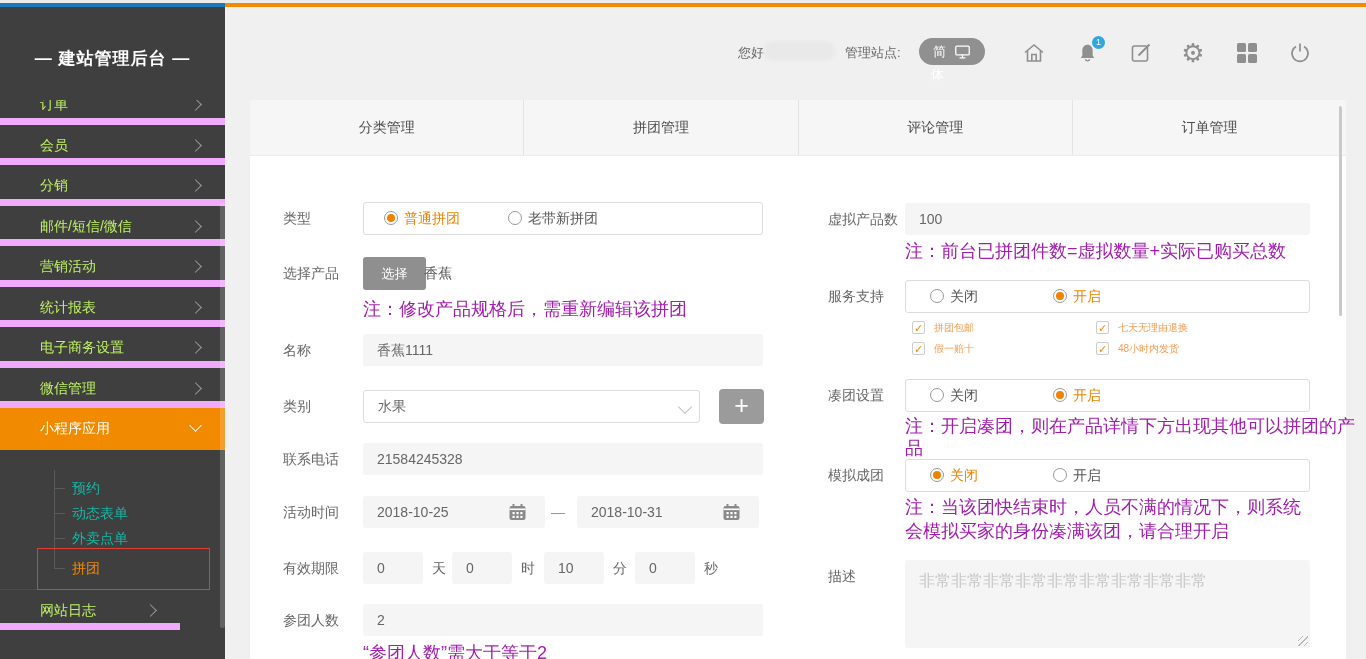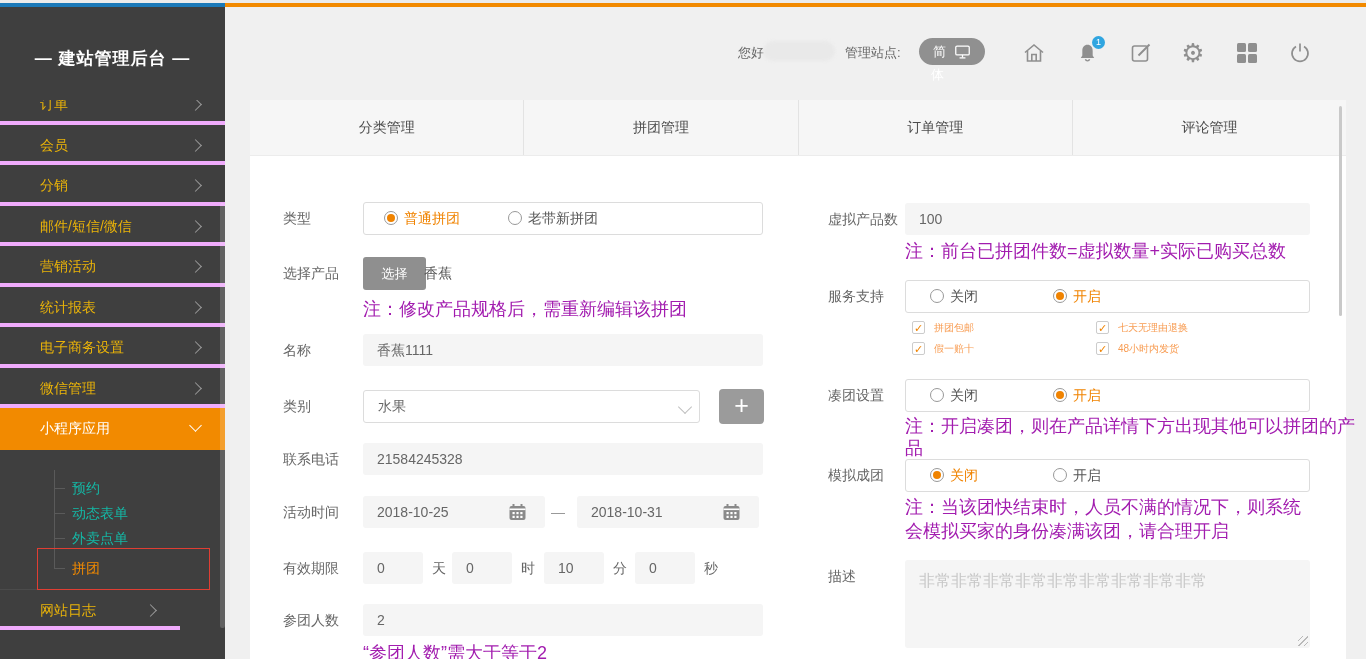--- a/index.html
+++ b/index.html
@@ -7,22 +7,22 @@
        font-family:"Liberation Sans","DejaVu Sans",sans-serif;color:#666}
   
   .strip-top{position:absolute;top:0;left:0;width:1366px;height:3px;background:#ececec}
   .strip-blue{position:absolute;top:3px;left:0;width:225px;height:4px}
   .strip-orange{position:absolute;top:3px;left:225px;width:1141px;height:4px}
   
   .sidebar{position:absolute;top:7px;left:0;width:225px;height:652px;background:#3f3f3f;overflow:hidden}
   .logo-area{position:absolute;top:0;left:0;width:225px;height:93px;background:#3f3f3f;z-index:3}
   .logo{position:absolute;top:40px;left:0;width:225px;text-align:center;color:#fff;font-size:17px;font-weight:bold;letter-spacing:1px}
   .smenu{position:absolute;top:77px;left:0;width:225px;z-index:1}
-  .srow{height:40.5px;line-height:40.5px;border-bottom:4px solid #f0abfc;padding-left:40px;
-        color:#eab308;font-size:14px;position:relative;box-sizing:border-box}
+  .srow{height:40.5px;line-height:40.5px;border-bottom:7px solid #f0abfc;padding-left:40px;
+        color:#bef264;font-size:14px;position:relative;box-sizing:border-box}
   .srow .chev{position:absolute;right:25px;top:16px}
   .srow.active{background:#f28a00;color:#fff;border-bottom:none;height:41.5px}
   .chev{display:inline-block;width:8px;height:8px;border-right:1.5px solid #9a9a9a;border-bottom:1.5px solid #9a9a9a;transform:rotate(-45deg)}
   .chev.down{transform:rotate(45deg);border-color:#fff;top:13px}
   .subitem{position:absolute;left:72px;color:#14b8a6;font-size:14px;height:24px;line-height:24px;z-index:2}
   .tree-v{position:absolute;left:54px;width:1px;background:#5a5a5a;z-index:1}
   .tree-h{position:absolute;left:54px;width:11px;height:1px;background:#5a5a5a;z-index:1}
   .redbox{position:absolute;left:37px;top:541px;width:171px;height:40px;border:1px solid #e03e33;z-index:2}
   .side-thumb{position:absolute;right:0;top:196px;width:5px;height:425px;background:rgba(255,255,255,0.18);border-radius:2px;z-index:4}
   
@@ -190,22 +190,22 @@
   <svg width="24" height="24" viewBox="0 0 24 24" fill="none" stroke="#8f8f8f" stroke-width="1.7">
     <path d="M8 5.4 A8 8 0 1 0 16 5.4"></path>
     <line x1="12" y1="2.5" x2="12" y2="10.5"></line>
   </svg>
 </div>
 
 <div class="card">
   <div class="tabbar">
     <div class="tab">分类管理</div>
     <div class="tab">拼团管理</div>
+    <div class="tab">评论管理</div>
     <div class="tab">订单管理</div>
-    <div class="tab">评论管理</div>
   </div>
 </div>
 
 <div class="flabel" style="left:283px;top:202px">类型</div>
 <div class="optbox" style="left:363px;top:202px;width:400px"></div>
 <span class="radio sel" style="left:384px;top:211px"></span>
 <span class="rlabel on" style="left:404px;top:210px">普通拼团</span>
 <span class="radio" style="left:508px;top:211px"></span>
 <span class="rlabel" style="left:528px;top:210px">老带新拼团</span>
 

